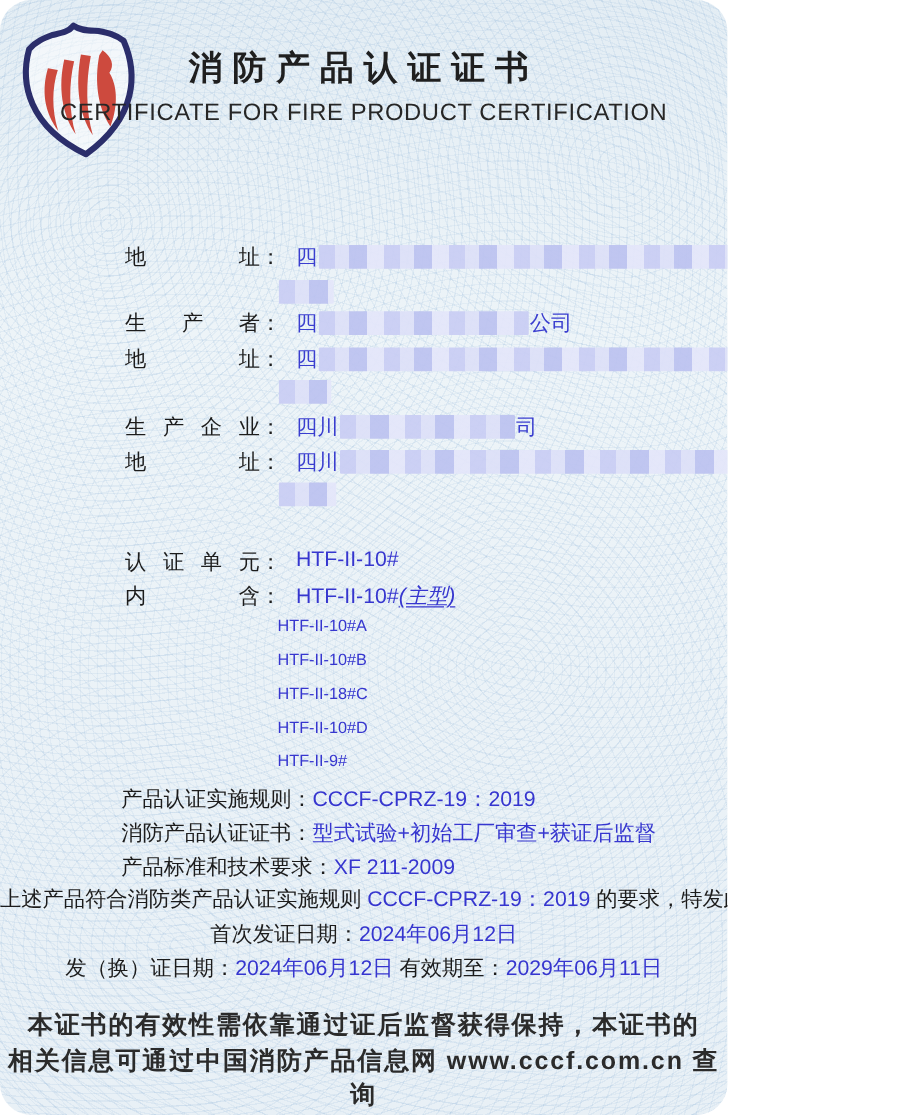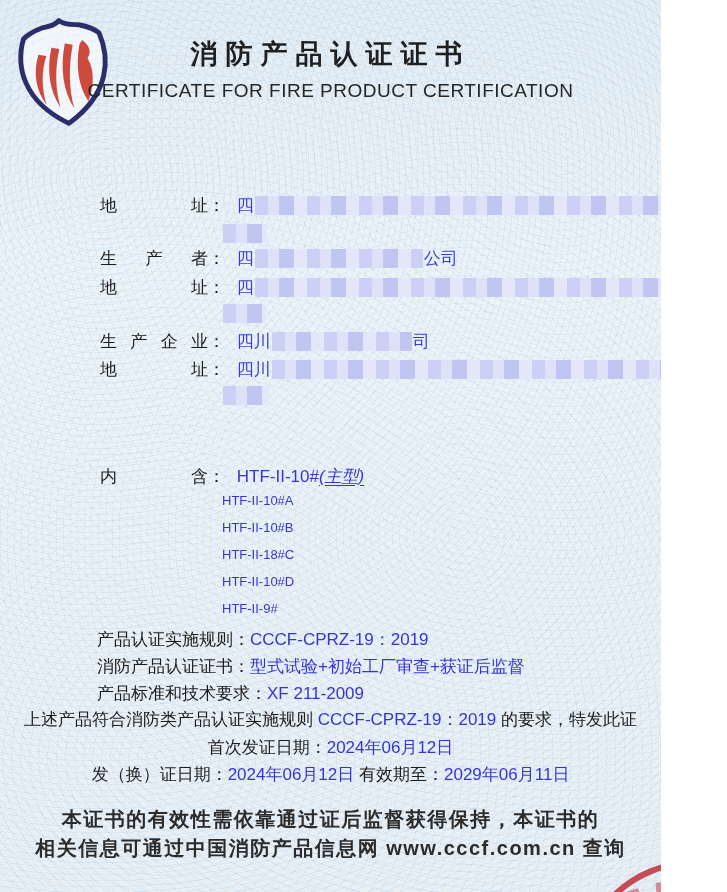--- a/index.html
+++ b/index.html
@@ -1,25 +1,26 @@
 <!DOCTYPE html>
 <html><head>
 <meta charset="utf-8">
 <style>
   html,body{margin:0;padding:0;}
   body{font-family:"Liberation Sans","DejaVu Sans",sans-serif;}
   .page{
-    position:relative;width:661px;height:892px;overflow:hidden;
+    position:relative;width:582px;height:892px;overflow:hidden;
     background-color:#ecf4f8;
     background-image:
       repeating-radial-gradient(circle at 15% 20%, rgba(100,150,200,.10) 0 1px, transparent 1px 6px),
       repeating-radial-gradient(circle at 85% 15%, rgba(100,150,200,.09) 0 1px, transparent 1px 8px),
       repeating-radial-gradient(circle at 70% 60%, rgba(100,150,200,.08) 0 1px, transparent 1px 7px),
       repeating-radial-gradient(circle at 25% 85%, rgba(100,150,200,.09) 0 1px, transparent 1px 9px),
       linear-gradient(180deg,#e3edf4,#edf4f8 30%,#e8f0f6);
+    border-radius: 25px;
   }
   .title{position:absolute;top:36px;left:0;width:100%;text-align:center;
     font-size:27px;font-weight:700;letter-spacing:8px;color:#1f1f1f;}
   .subtitle{position:absolute;top:80px;left:0;width:100%;text-align:center;
     font-size:19px;letter-spacing:.5px;color:#262626;}
   .logo{position:absolute;left:8px;top:12px;transform:rotate(-5deg);}
   .certno{position:absolute;left:475px;top:139px;font-size:16.5px;color:#1c1c1c;white-space:nowrap;}
   .certno .val{color:#e03434;font-weight:600;}
   .row{position:absolute;left:100px;font-size:17px;color:#1c1c1c;white-space:nowrap;}
   .jlabel{display:inline-block;width:108px;text-align:justify;text-align-last:justify;vertical-align:top;}
@@ -86,20 +87,24 @@
     <span class="val-blue"><span class="pre">四川</span><span class="mask" style="width:140px;"></span><span class="suf">司</span></span>
   </div>
 
   <div class="row" style="top:358px;">
     <span class="jlabel">地址</span><span class="colon">：</span>
     <span class="val-blue"><span class="pre">四川</span><span class="mask" style="width:462px;"></span></span>
   </div>
   <span class="mask abs" style="left:222px;top:386px;width:46px;"></span>
 
 
+  <div class="row" style="top:438px;">
+    <span class="jlabel">认证单元</span><span class="colon">：</span>
+    <span class="val-blue">HTF-II-10#</span>
+  </div>
 
   <div class="row" style="top:465px;">
     <span class="jlabel">内含</span><span class="colon">：</span>
     <span class="val-blue"><span>HTF-II-10#</span><span class="note-underline">(主型)</span></span>
   </div>
 
   <div class="model" style="top:493px;">HTF-II-10#A</div>
   <div class="model" style="top:520px;">HTF-II-10#B</div>
   <div class="model" style="top:547px;">HTF-II-18#C</div>
   <div class="model" style="top:574px;">HTF-II-10#D</div>

